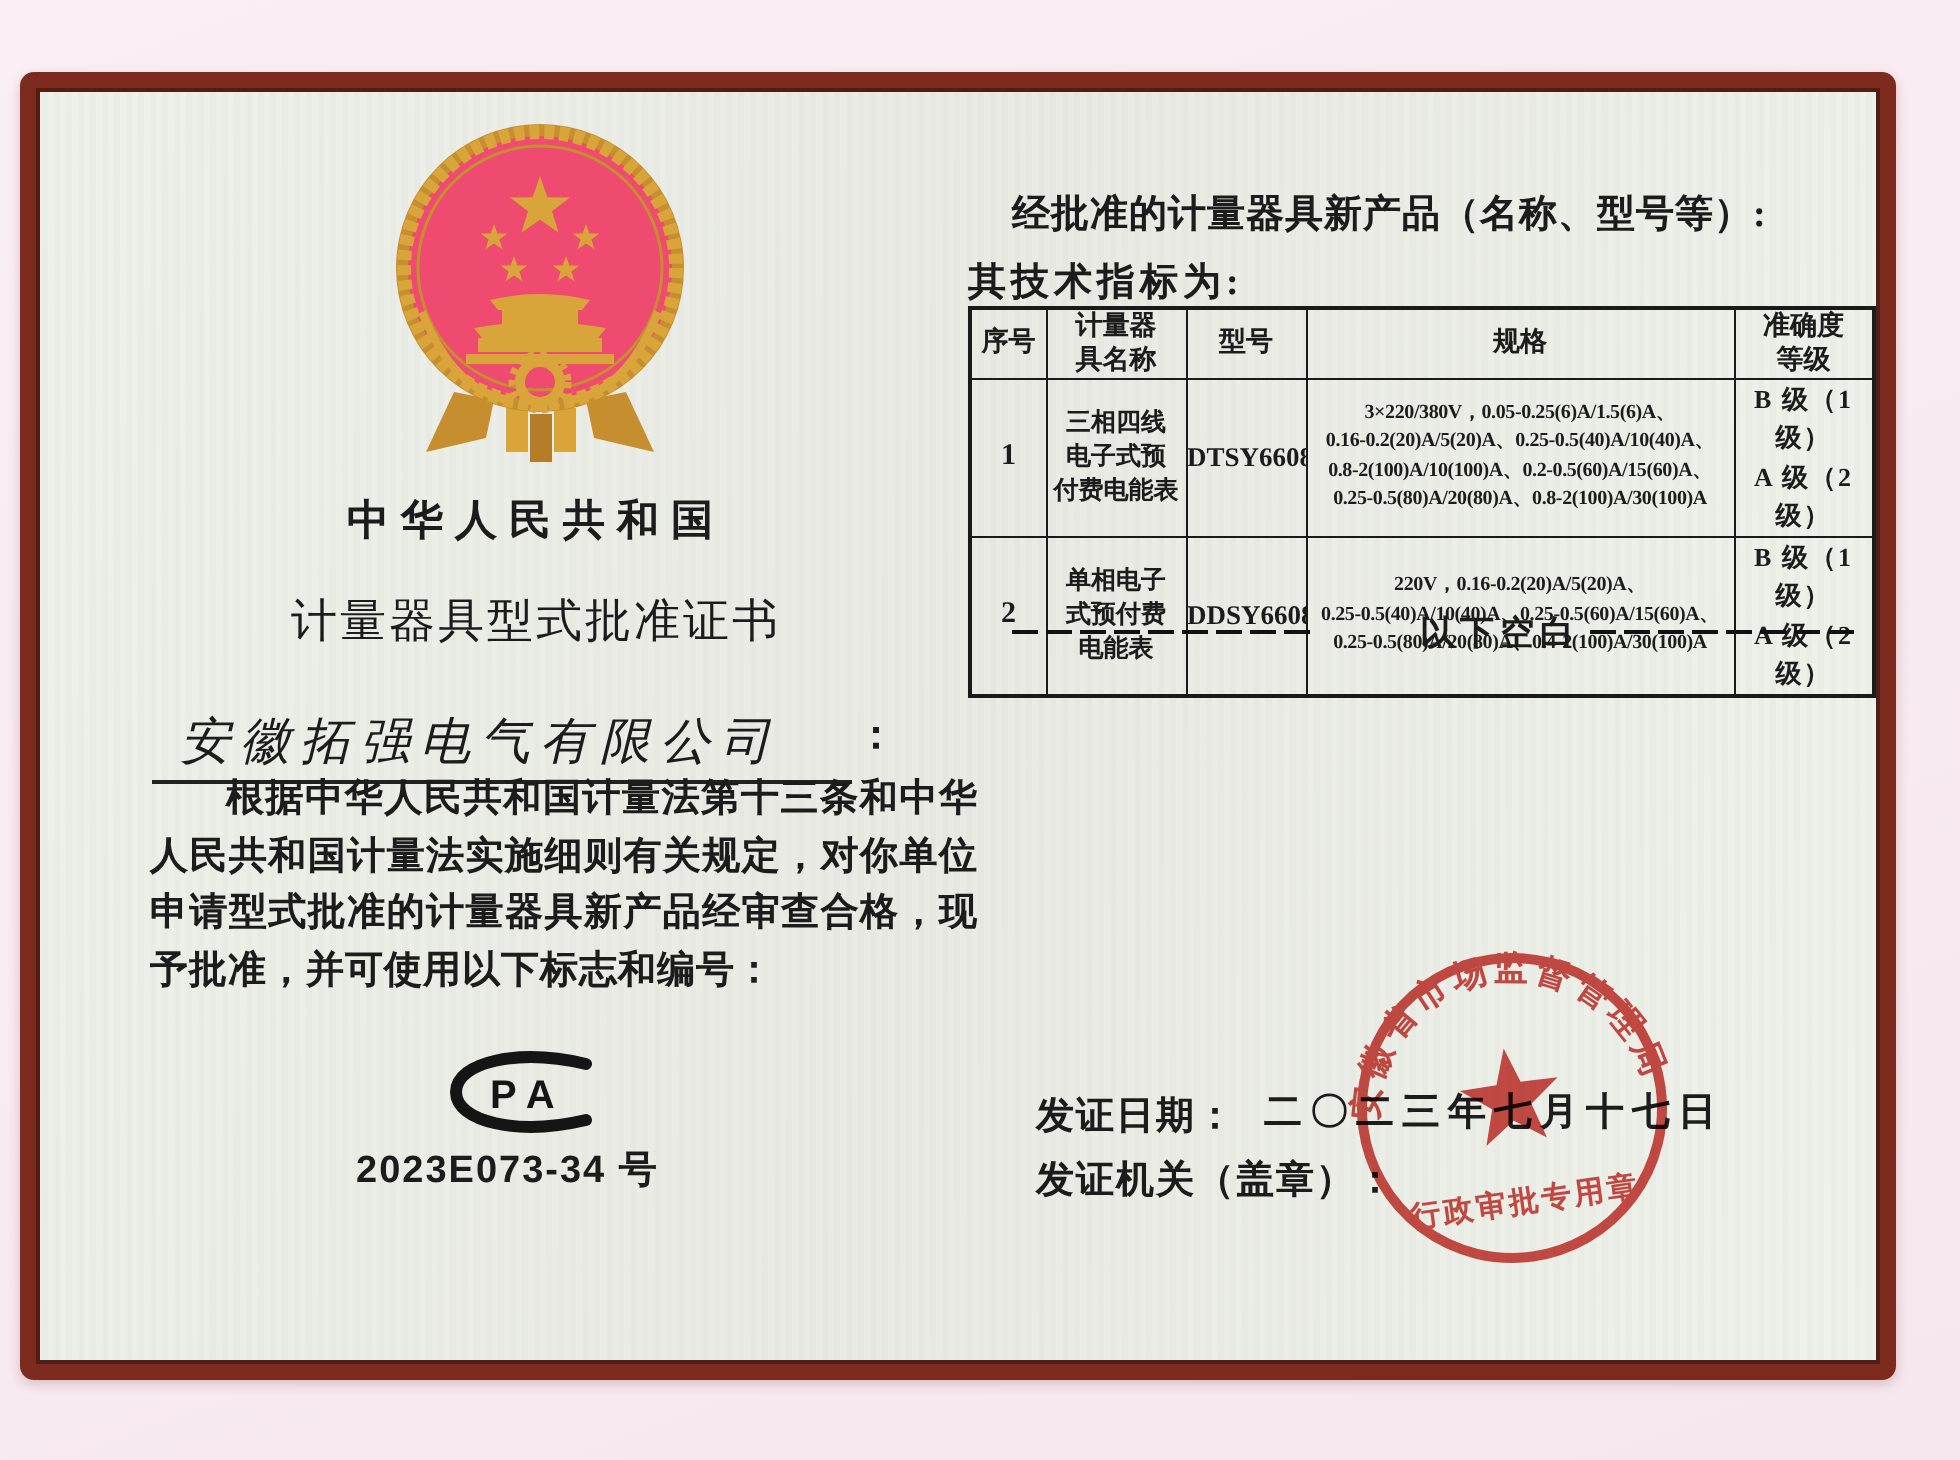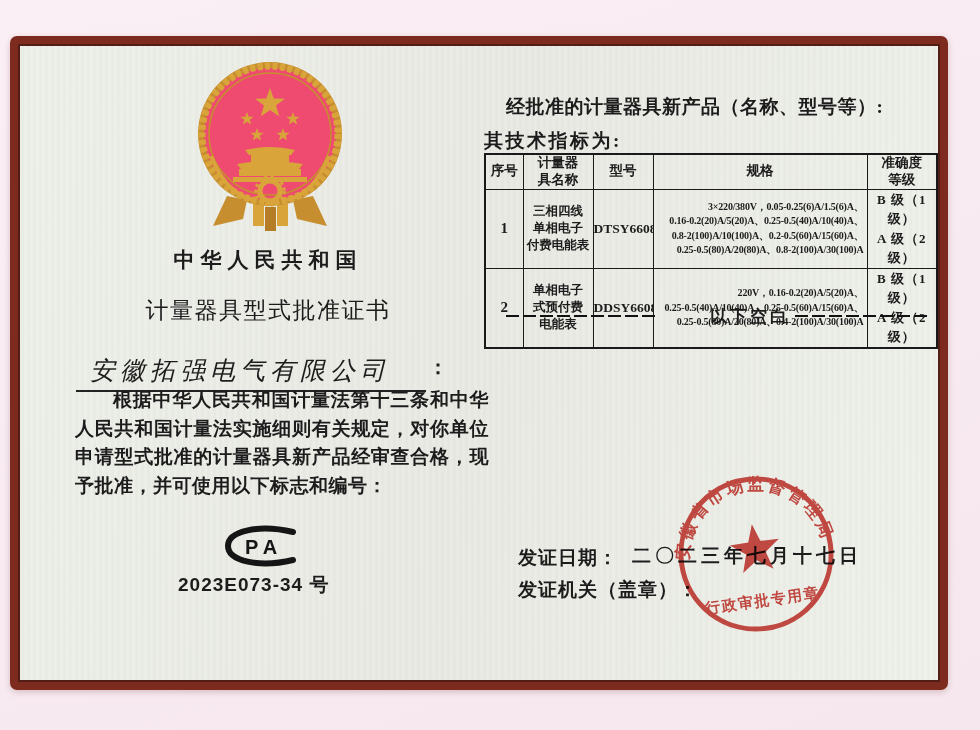--- a/index.html
+++ b/index.html
@@ -43,21 +43,21 @@
     table-layout:fixed; position:absolute; background:transparent;padding-left:22px; }
   .spec-table th, .spec-table td { border:1.6px solid #1a1a1a; text-align:center;
     vertical-align:middle; overflow:hidden; }
   .spec-table { border:2px solid #1a1a1a; }
   .spec-table th { font-size:13.5px; font-weight:bold; line-height:1.25; height:30px; white-space:pre-line; }
   tr.row-1 { height:68px; } tr.row-2 { height:54px; }
   td.c-index { font-size:15px; font-weight:600; }
   td.c-name { font-size:12.5px; white-space:pre-line; line-height:1.35; font-weight:600; }
   td.c-model { font-size:13.5px; font-weight:bold; font-family:"Liberation Serif",serif; }
   td.c-spec { font-size:10px; letter-spacing:-.2px; white-space:pre-line; line-height:1.45;
-    text-align:right; padding:2px 3px; font-weight:600; }
+    text-align:center; padding:2px 3px; font-weight:600; }
   td.c-acc { font-size:13px; white-space:pre-line; line-height:1.5; font-weight:600; letter-spacing:1px; }
 
   .blank-row { left:488px; top:260px; width:424px; height:24px; display:flex;
     align-items:center; gap:5px; }
   .blank-row .dash { height:2.6px;
     background:repeating-linear-gradient(90deg,#111 0 13px,transparent 13px 17px); }
   .dash-left { width:152px; } .dash-right { flex:1; }
   .blank-text { font-size:17px; font-weight:bold; letter-spacing:3px; white-space:nowrap;margin-left:47px; }
 
   .issue-date-label { left:500px; top:501px; font-size:19px; font-weight:bold; letter-spacing:1px; z-index:3;text-align:right; }
@@ -146,21 +146,21 @@
       <th>计量器
 具名称</th>
       <th>型号</th>
       <th>规格</th>
       <th>准确度
 等级</th>
     </tr>
     <tr class="row-1">
       <td class="c-index">1</td>
       <td class="c-name">三相四线
-单相电子
+电子式预
 付费电能表</td>
       <td class="c-model">DTSY6608</td>
       <td class="c-spec">3×220/380V，0.05-0.25(6)A/1.5(6)A、
 0.16-0.2(20)A/5(20)A、0.25-0.5(40)A/10(40)A、
 0.8-2(100)A/10(100)A、0.2-0.5(60)A/15(60)A、
 0.25-0.5(80)A/20(80)A、0.8-2(100)A/30(100)A</td>
       <td class="c-acc">B 级（1 级）
 A 级（2 级）</td>
     </tr>
     <tr class="row-2">

